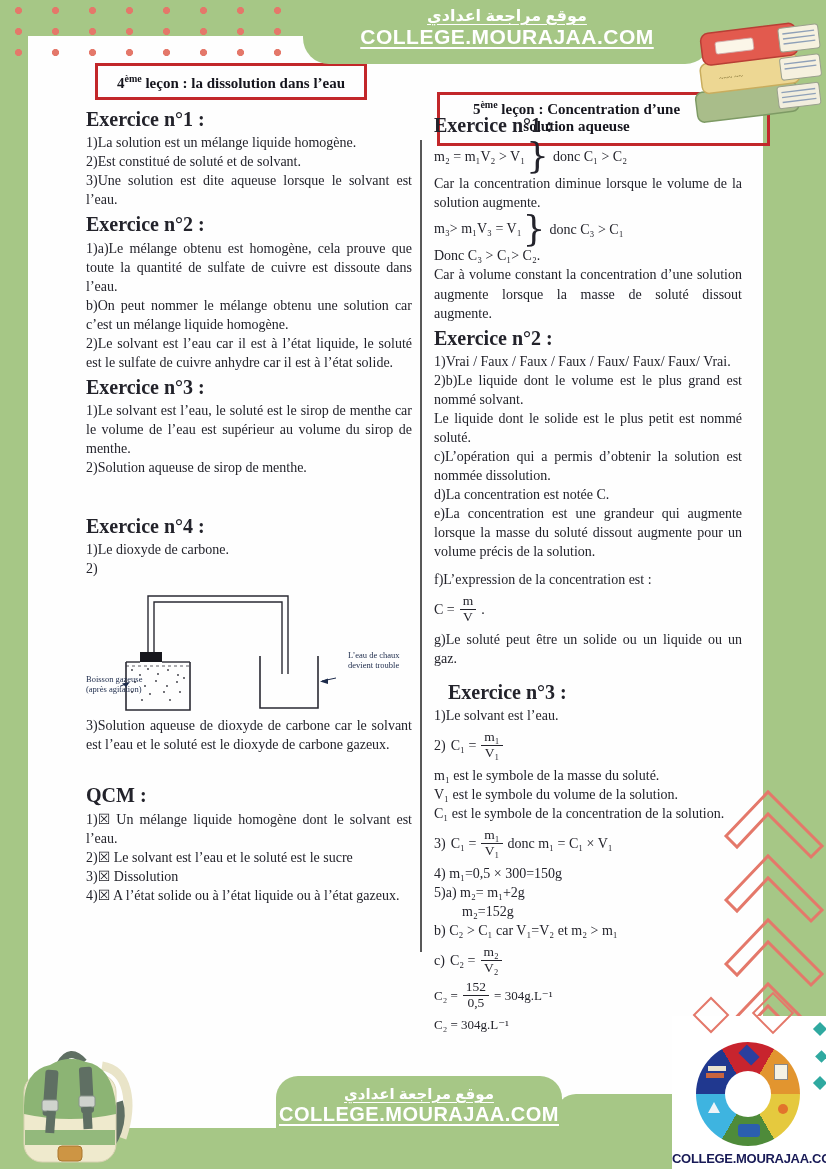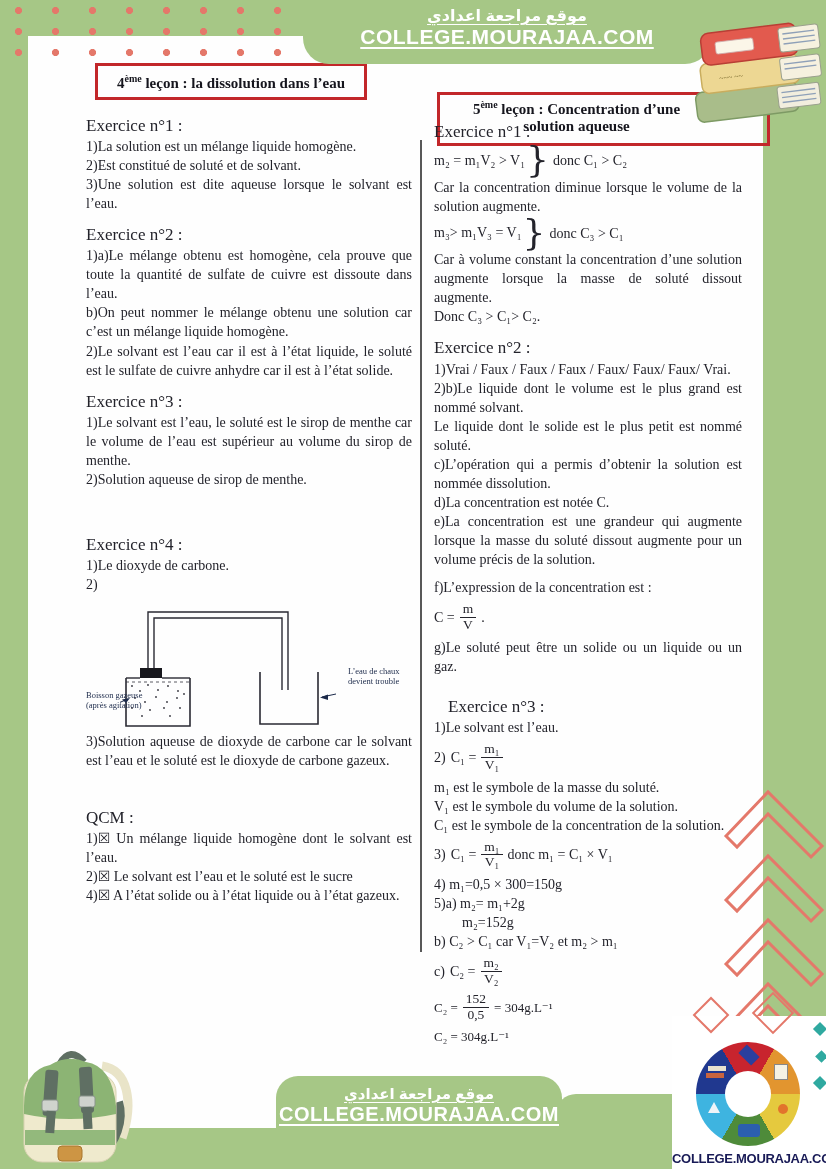--- a/index.html
+++ b/index.html
@@ -37,21 +37,21 @@
     text-align:center; z-index:2; position:absolute; background:transparent;
   }
   .title-box-left { left:95px; top:63px; width:272px; height:37px; padding-top:7px; }
   .title-box-right { left:437px; top:60px; width:333px; height:54px; padding:4px 60px 4px 6px;margin-top:32px; }
   sup { font-size:10px; }
 
   
   .col { position:absolute; z-index:2; color:#23232b; font-size:14px; line-height:1.36; }
   .col-left  { left:86px;  top:104px; width:326px; }
   .col-right { left:434px; top:110px; width:308px; }
-  .heading { font-weight:normal; font-size:17px; margin-top:10px; }
+  .heading { font-weight:bold; font-size:20px; margin-top:2px; }
   .para { text-align:justify; }
   .divider { position:absolute; left:420px; top:140px; width:2px; height:812px; background:#2e2e2e; opacity:.8; z-index:2; }
 
   .gap-lg { height:34px; } .gap-md { height:26px; } .gap-sm { height:9px; }
 
   
   .system { display:flex; align-items:center; margin:2px 0; }
   .sys-lines { display:flex; flex-direction:row; line-height:1.25; }
   .brace { font-size:36px; font-weight:400; line-height:.85; margin:0 4px 0 1px; font-family:"DejaVu Serif",serif; }
   .formula-row { display:flex; align-items:center; gap:5px; margin:5px 0; }
@@ -192,20 +192,21 @@
       </div>
     </div>
 
     <p class="para">3)Solution aqueuse de dioxyde de carbone car le solvant est l’eau et le soluté est le dioxyde de carbone gazeux.</p>
 
     <div class="gap-md"></div>
 
     <div class="heading">QCM :</div>
     <p class="para">1)☒ Un mélange liquide homogène dont le solvant est l’eau.</p>
     <p class="para">2)☒ Le solvant est l’eau et le soluté est le sucre</p>
+    <p class="para">3)☒ Dissolution</p>
     <p class="para">4)☒ A l’état solide ou à l’état liquide ou à l’état gazeux.</p>
   </div>
 
   <div class="col col-right">
     <div class="heading">Exercice n°1 :</div>
 
     <div class="system">
       <div class="sys-lines">
         <span>m₂ = m₁</span>
         <span>V₂ &gt; V₁</span>
@@ -215,22 +216,22 @@
     </div>
     <p class="para">Car la concentration diminue lorsque le volume de la solution augmente.</p>
     <div class="system">
       <div class="sys-lines">
         <span>m₃&gt; m₁</span>
         <span>V₃ = V₁</span>
       </div>
       <span class="brace">}</span>
       <span class="sys-result">donc C₃ &gt; C₁</span>
     </div>
+    <p class="para">Donc C₃ &gt; C₁&gt; C₂.</p>
     <p class="para">Car à volume constant la concentration d’une solution augmente lorsque la masse de soluté dissout augmente.</p>
-    <p class="para">Donc C₃ &gt; C₁&gt; C₂.</p>
 
     <div class="heading">Exercice n°2 :</div>
     <p class="para">1)Vrai / Faux / Faux / Faux / Faux/ Faux/ Faux/ Vrai.</p>
     <p class="para">2)b)Le liquide dont le volume est le plus grand est nommé solvant.</p>
     <p class="para">Le liquide dont le solide est le plus petit est nommé soluté.</p>
     <p class="para">c)L’opération qui a permis d’obtenir la solution est nommée dissolution.</p>
     <p class="para">d)La concentration est notée C.</p>
     <p class="para">e)La concentration est une grandeur qui augmente lorsque la masse du soluté dissout augmente pour un volume précis de la solution.</p>
     <div class="gap-sm"></div>
     <p class="para">f)L’expression de la concentration est :</p>

